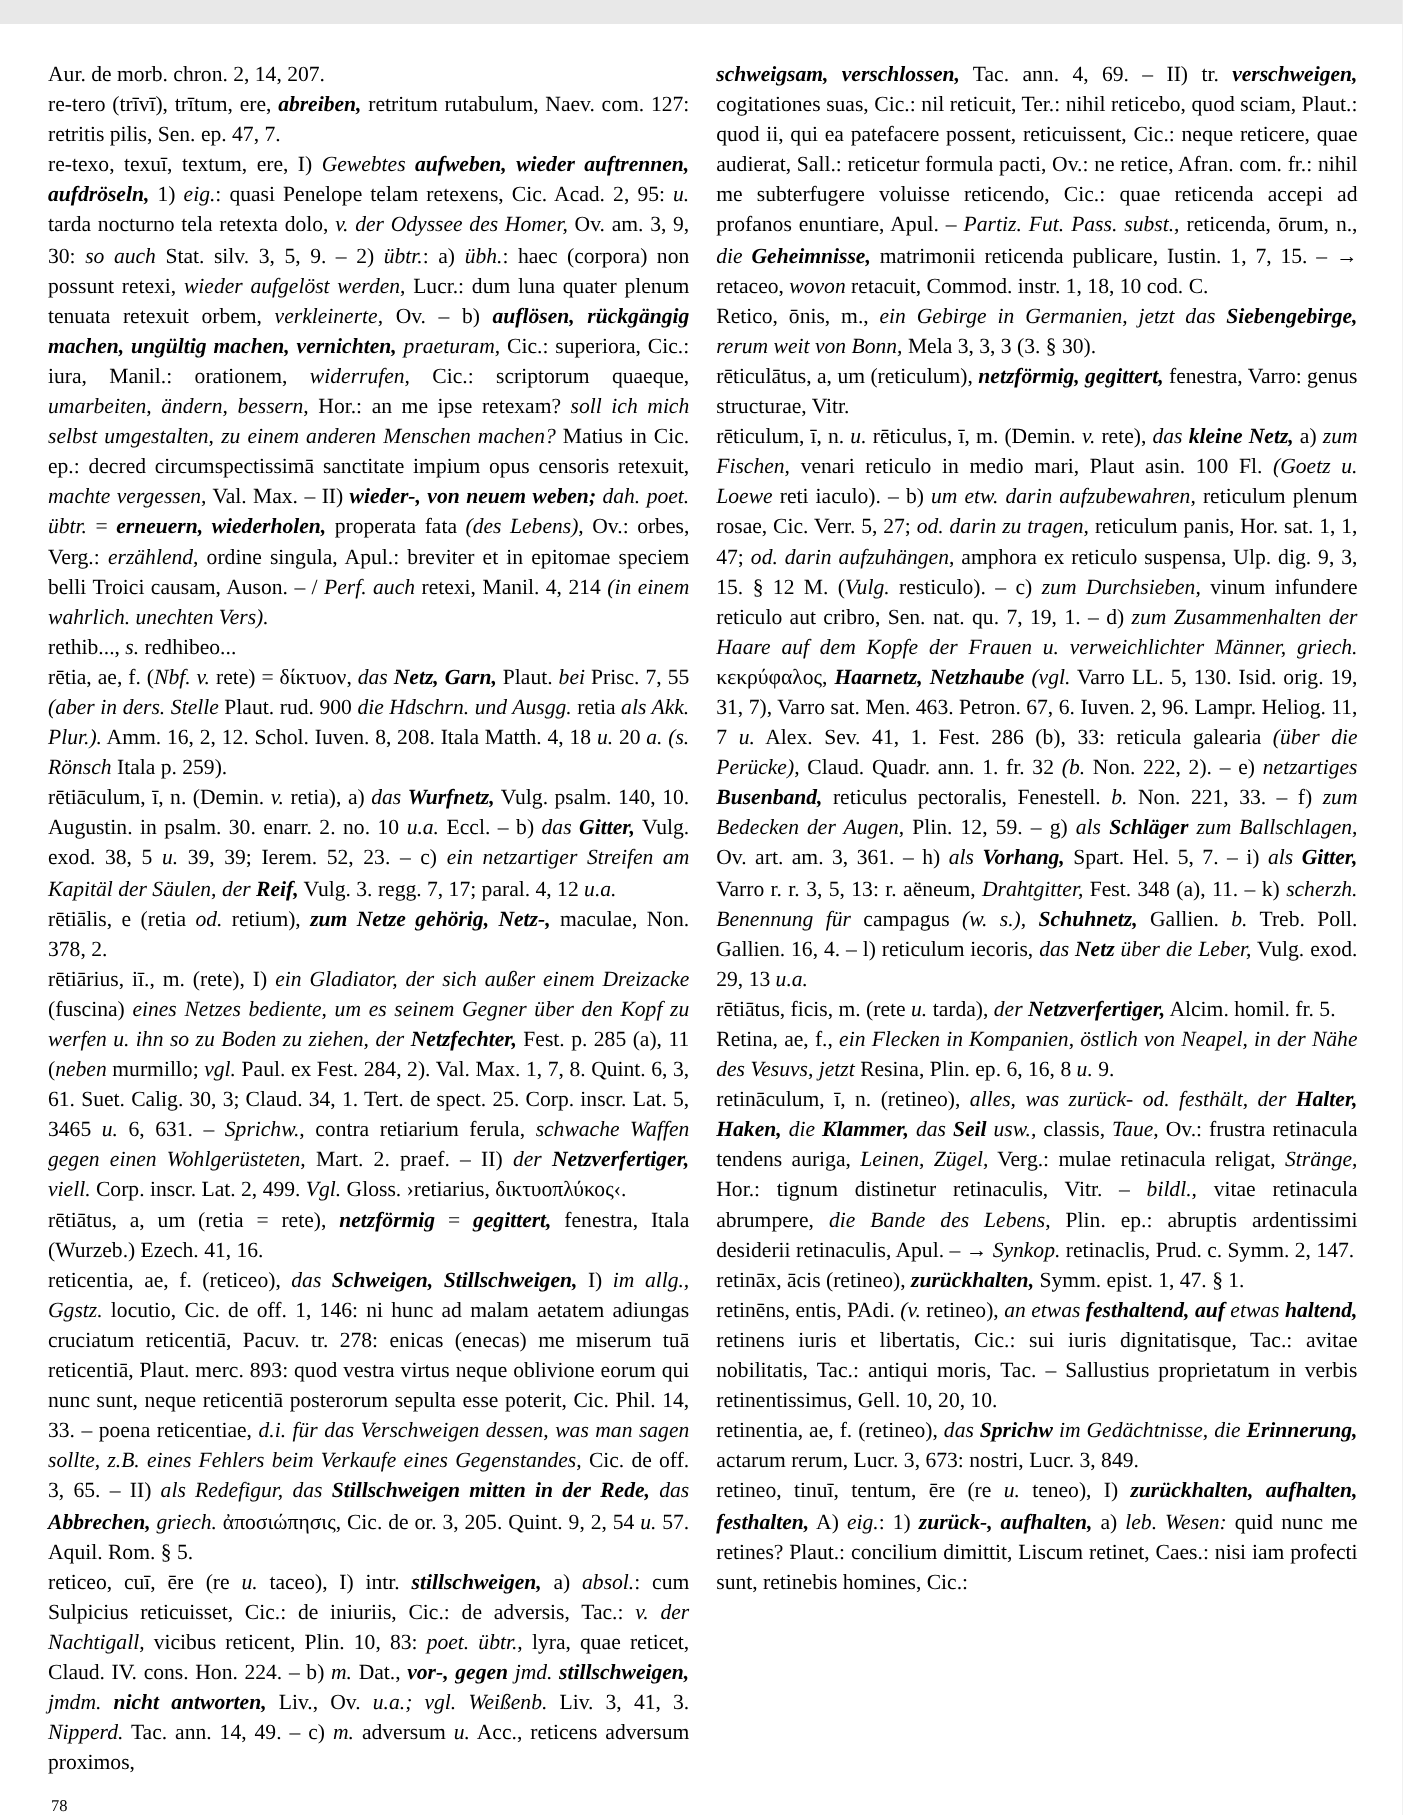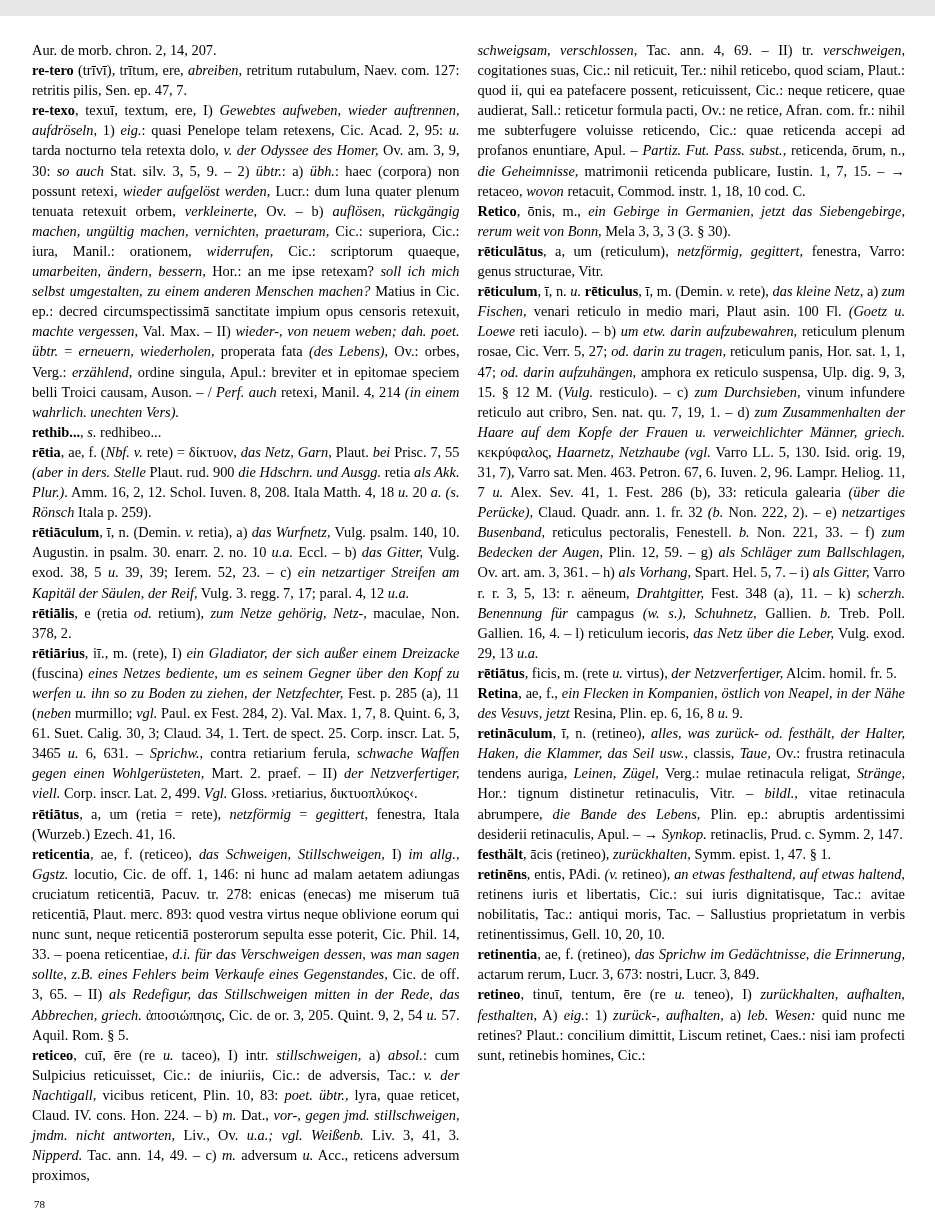--- a/index.html
+++ b/index.html
@@ -20,23 +20,23 @@
   }
   .column {
     flex: 1;
     width: 428px;
     font-size: 14.4px;
     line-height: 20.1px;
     text-align: justify;
   }
   .entry { margin: 0; }
   .seg-plain { font-weight: normal; font-style: normal; }
-  .seg-b  { font-weight: bold; font-style: normal; }
+  .seg-b  { font-weight: normal; font-style: normal; }
   .seg-i  { font-weight: normal; font-style: italic; }
-  .seg-bi { font-weight: normal; font-style: italic; }
+  .seg-bi { font-weight: bold; font-style: italic; }
   .page-number {
     position: absolute;
     left: 34px;
     bottom: 16px;
     font-size: 11px;
   }
 </style>
 </head>
 <body>
 
@@ -53,23 +53,23 @@
         <p class="entry"><span class="seg-b">rētiārius</span><span class="seg-plain">, iī., m. (rete), I) </span><span class="seg-i">ein Gladiator, der sich außer einem Dreizacke </span><span class="seg-plain">(fuscina) </span><span class="seg-i">eines Netzes bediente, um es seinem Gegner über den Kopf zu werfen u. ihn so zu Boden zu ziehen, der </span><span class="seg-bi">Netzfechter,</span><span class="seg-plain"> Fest. p. 285 (a), 11 (</span><span class="seg-i">neben</span><span class="seg-plain"> murmillo; </span><span class="seg-i">vgl.</span><span class="seg-plain"> Paul. ex Fest. 284, 2). Val. Max. 1, 7, 8. Quint. 6, 3, 61. Suet. Calig. 30, 3; Claud. 34, 1. Tert. de spect. 25. Corp. inscr. Lat. 5, 3465 </span><span class="seg-i">u.</span><span class="seg-plain"> 6, 631. – </span><span class="seg-i">Sprichw.,</span><span class="seg-plain"> contra retiarium ferula, </span><span class="seg-i">schwache Waffen gegen einen Wohlgerüsteten,</span><span class="seg-plain"> Mart. 2. praef. – II) </span><span class="seg-i">der </span><span class="seg-bi">Netzverfertiger,</span><span class="seg-i"> viell.</span><span class="seg-plain"> Corp. inscr. Lat. 2, 499. </span><span class="seg-i">Vgl.</span><span class="seg-plain"> Gloss. ›retiarius, δικτυοπλύκος‹.</span></p>
         <p class="entry"><span class="seg-b">rētiātus</span><span class="seg-plain">, a, um (retia = rete), </span><span class="seg-bi">netzförmig</span><span class="seg-plain"> = </span><span class="seg-bi">gegittert,</span><span class="seg-plain"> fenestra, Itala (Wurzeb.) Ezech. 41, 16.</span></p>
         <p class="entry"><span class="seg-b">reticentia</span><span class="seg-plain">, ae, f. (reticeo), </span><span class="seg-i">das </span><span class="seg-bi">Schweigen, Stillschweigen,</span><span class="seg-plain"> I) </span><span class="seg-i">im allg., Ggstz.</span><span class="seg-plain"> locutio, Cic. de off. 1, 146: ni hunc ad malam aetatem adiungas cruciatum reticentiā, Pacuv. tr. 278: enicas (enecas) me miserum tuā reticentiā, Plaut. merc. 893: quod vestra virtus neque oblivione eorum qui nunc sunt, neque reticentiā posterorum sepulta esse poterit, Cic. Phil. 14, 33. – poena reticentiae, </span><span class="seg-i">d.i. für das Verschweigen dessen, was man sagen sollte, z.B. eines Fehlers beim Verkaufe eines Gegenstandes,</span><span class="seg-plain"> Cic. de off. 3, 65. – II) </span><span class="seg-i">als Redefigur, das </span><span class="seg-bi">Stillschweigen mitten in der Rede, </span><span class="seg-i">das </span><span class="seg-bi">Abbrechen, </span><span class="seg-i">griech.</span><span class="seg-plain"> ἀποσιώπησις, Cic. de or. 3, 205. Quint. 9, 2, 54 </span><span class="seg-i">u.</span><span class="seg-plain"> 57. Aquil. Rom. § 5.</span></p>
         <p class="entry"><span class="seg-b">reticeo</span><span class="seg-plain">, cuī, ēre (re </span><span class="seg-i">u.</span><span class="seg-plain"> taceo), I) intr. </span><span class="seg-bi">stillschweigen,</span><span class="seg-plain"> a) </span><span class="seg-i">absol.</span><span class="seg-plain">: cum Sulpicius reticuisset, Cic.: de iniuriis, Cic.: de adversis, Tac.: </span><span class="seg-i">v. der Nachtigall,</span><span class="seg-plain"> vicibus reticent, Plin. 10, 83: </span><span class="seg-i">poet. übtr.,</span><span class="seg-plain"> lyra, quae reticet, Claud. IV. cons. Hon. 224. – b) </span><span class="seg-i">m.</span><span class="seg-plain"> Dat., </span><span class="seg-bi">vor-, gegen </span><span class="seg-i">jmd. </span><span class="seg-bi">stillschweigen, </span><span class="seg-i">jmdm. </span><span class="seg-bi">nicht antworten,</span><span class="seg-plain"> Liv., Ov. </span><span class="seg-i">u.a.; vgl. Weißenb.</span><span class="seg-plain"> Liv. 3, 41, 3. </span><span class="seg-i">Nipperd.</span><span class="seg-plain"> Tac. ann. 14, 49. – c) </span><span class="seg-i">m.</span><span class="seg-plain"> adversum </span><span class="seg-i">u.</span><span class="seg-plain"> Acc., reticens adversum proximos,</span></p>
       </div>
     <div class="column" id="col-right">
         <p class="entry"><span class="seg-bi">schweigsam, verschlossen,</span><span class="seg-plain"> Tac. ann. 4, 69. – II) tr. </span><span class="seg-bi">verschweigen,</span><span class="seg-plain"> cogitationes suas, Cic.: nil reticuit, Ter.: nihil reticebo, quod sciam, Plaut.: quod ii, qui ea patefacere possent, reticuissent, Cic.: neque reticere, quae audierat, Sall.: reticetur formula pacti, Ov.: ne retice, Afran. com. fr.: nihil me subterfugere voluisse reticendo, Cic.: quae reticenda accepi ad profanos enuntiare, Apul. – </span><span class="seg-i">Partiz. Fut. Pass. subst.,</span><span class="seg-plain"> reticenda, ōrum, n., </span><span class="seg-i">die </span><span class="seg-bi">Geheimnisse,</span><span class="seg-plain"> matrimonii reticenda publicare, Iustin. 1, 7, 15. – → retaceo, </span><span class="seg-i">wovon</span><span class="seg-plain"> retacuit, Commod. instr. 1, 18, 10 cod. C.</span></p>
         <p class="entry"><span class="seg-b">Retico</span><span class="seg-plain">, ōnis, m., </span><span class="seg-i">ein Gebirge in Germanien, jetzt das </span><span class="seg-bi">Siebengebirge, </span><span class="seg-i">rerum weit von Bonn,</span><span class="seg-plain"> Mela 3, 3, 3 (3. § 30).</span></p>
         <p class="entry"><span class="seg-b">rēticulātus</span><span class="seg-plain">, a, um (reticulum), </span><span class="seg-bi">netzförmig, gegittert,</span><span class="seg-plain"> fenestra, Varro: genus structurae, Vitr.</span></p>
         <p class="entry"><span class="seg-b">rēticulum</span><span class="seg-plain">, ī, n. </span><span class="seg-i">u.</span><span class="seg-plain"> </span><span class="seg-b">rēticulus</span><span class="seg-plain">, ī, m. (Demin. </span><span class="seg-i">v.</span><span class="seg-plain"> rete), </span><span class="seg-i">das </span><span class="seg-bi">kleine Netz,</span><span class="seg-plain"> a) </span><span class="seg-i">zum Fischen,</span><span class="seg-plain"> venari reticulo in medio mari, Plaut asin. 100 Fl. </span><span class="seg-i">(Goetz u. Loewe</span><span class="seg-plain"> reti iaculo). – b) </span><span class="seg-i">um etw. darin aufzubewahren,</span><span class="seg-plain"> reticulum plenum rosae, Cic. Verr. 5, 27; </span><span class="seg-i">od. darin zu tragen,</span><span class="seg-plain"> reticulum panis, Hor. sat. 1, 1, 47; </span><span class="seg-i">od. darin aufzuhängen,</span><span class="seg-plain"> amphora ex reticulo suspensa, Ulp. dig. 9, 3, 15. § 12 M. (</span><span class="seg-i">Vulg.</span><span class="seg-plain"> resticulo). – c) </span><span class="seg-i">zum Durchsieben,</span><span class="seg-plain"> vinum infundere reticulo aut cribro, Sen. nat. qu. 7, 19, 1. – d) </span><span class="seg-i">zum Zusammenhalten der Haare auf dem Kopfe der Frauen u. verweichlichter Männer, griech.</span><span class="seg-plain"> κεκρύφαλος, </span><span class="seg-bi">Haarnetz, Netzhaube </span><span class="seg-i">(vgl.</span><span class="seg-plain"> Varro LL. 5, 130. Isid. orig. 19, 31, 7), Varro sat. Men. 463. Petron. 67, 6. Iuven. 2, 96. Lampr. Heliog. 11, 7 </span><span class="seg-i">u.</span><span class="seg-plain"> Alex. Sev. 41, 1. Fest. 286 (b), 33: reticula galearia </span><span class="seg-i">(über die Perücke),</span><span class="seg-plain"> Claud. Quadr. ann. 1. fr. 32 </span><span class="seg-i">(b.</span><span class="seg-plain"> Non. 222, 2). – e) </span><span class="seg-i">netzartiges </span><span class="seg-bi">Busenband,</span><span class="seg-plain"> reticulus pectoralis, Fenestell. </span><span class="seg-i">b.</span><span class="seg-plain"> Non. 221, 33. – f) </span><span class="seg-i">zum Bedecken der Augen,</span><span class="seg-plain"> Plin. 12, 59. – g) </span><span class="seg-i">als </span><span class="seg-bi">Schläger </span><span class="seg-i">zum Ballschlagen,</span><span class="seg-plain"> Ov. art. am. 3, 361. – h) </span><span class="seg-i">als </span><span class="seg-bi">Vorhang,</span><span class="seg-plain"> Spart. Hel. 5, 7. – i) </span><span class="seg-i">als </span><span class="seg-bi">Gitter,</span><span class="seg-plain"> Varro r. r. 3, 5, 13: r. aëneum, </span><span class="seg-i">Drahtgitter,</span><span class="seg-plain"> Fest. 348 (a), 11. – k) </span><span class="seg-i">scherzh. Benennung für</span><span class="seg-plain"> campagus </span><span class="seg-i">(w. s.), </span><span class="seg-bi">Schuhnetz,</span><span class="seg-plain"> Gallien. </span><span class="seg-i">b.</span><span class="seg-plain"> Treb. Poll. Gallien. 16, 4. – l) reticulum iecoris, </span><span class="seg-i">das </span><span class="seg-bi">Netz </span><span class="seg-i">über die Leber,</span><span class="seg-plain"> Vulg. exod. 29, 13 </span><span class="seg-i">u.a.</span></p>
-        <p class="entry"><span class="seg-b">rētiātus</span><span class="seg-plain">, ficis, m. (rete </span><span class="seg-i">u.</span><span class="seg-plain"> virtus), </span><span class="seg-i">der </span><span class="seg-bi">Netzverfertiger,</span><span class="seg-plain"> Alcim. homil. fr. 5.</span></p>
+        <p class="entry"><span class="seg-b">rētiātus</span><span class="seg-plain">, ficis, m. (rete </span><span class="seg-i">u.</span><span class="seg-plain"> tarda), </span><span class="seg-i">der </span><span class="seg-bi">Netzverfertiger,</span><span class="seg-plain"> Alcim. homil. fr. 5.</span></p>
         <p class="entry"><span class="seg-b">Retina</span><span class="seg-plain">, ae, f., </span><span class="seg-i">ein Flecken in Kompanien, östlich von Neapel, in der Nähe des Vesuvs, jetzt</span><span class="seg-plain"> Resina, Plin. ep. 6, 16, 8 </span><span class="seg-i">u.</span><span class="seg-plain"> 9.</span></p>
         <p class="entry"><span class="seg-b">retināculum</span><span class="seg-plain">, ī, n. (retineo), </span><span class="seg-i">alles, was zurück- od. festhält, der </span><span class="seg-bi">Halter, Haken, </span><span class="seg-i">die </span><span class="seg-bi">Klammer, </span><span class="seg-i">das </span><span class="seg-bi">Seil </span><span class="seg-i">usw.,</span><span class="seg-plain"> classis, </span><span class="seg-i">Taue,</span><span class="seg-plain"> Ov.: frustra retinacula tendens auriga, </span><span class="seg-i">Leinen, Zügel,</span><span class="seg-plain"> Verg.: mulae retinacula religat, </span><span class="seg-i">Stränge,</span><span class="seg-plain"> Hor.: tignum distinetur retinaculis, Vitr. – </span><span class="seg-i">bildl.,</span><span class="seg-plain"> vitae retinacula abrumpere, </span><span class="seg-i">die Bande des Lebens,</span><span class="seg-plain"> Plin. ep.: abruptis ardentissimi desiderii retinaculis, Apul. – → </span><span class="seg-i">Synkop.</span><span class="seg-plain"> retinaclis, Prud. c. Symm. 2, 147.</span></p>
-        <p class="entry"><span class="seg-b">festhält</span><span class="seg-plain">, ācis (retineo), </span><span class="seg-bi">zurückhalten,</span><span class="seg-plain"> Symm. epist. 1, 47. § 1.</span></p>
+        <p class="entry"><span class="seg-b">retināx</span><span class="seg-plain">, ācis (retineo), </span><span class="seg-bi">zurückhalten,</span><span class="seg-plain"> Symm. epist. 1, 47. § 1.</span></p>
         <p class="entry"><span class="seg-b">retinēns</span><span class="seg-plain">, entis, PAdi. </span><span class="seg-i">(v.</span><span class="seg-plain"> retineo), </span><span class="seg-i">an etwas </span><span class="seg-bi">festhaltend, auf </span><span class="seg-i">etwas </span><span class="seg-bi">haltend,</span><span class="seg-plain"> retinens iuris et libertatis, Cic.: sui iuris dignitatisque, Tac.: avitae nobilitatis, Tac.: antiqui moris, Tac. – Sallustius proprietatum in verbis retinentissimus, Gell. 10, 20, 10.</span></p>
         <p class="entry"><span class="seg-b">retinentia</span><span class="seg-plain">, ae, f. (retineo), </span><span class="seg-i">das </span><span class="seg-bi">Sprichw </span><span class="seg-i">im Gedächtnisse, die </span><span class="seg-bi">Erinnerung,</span><span class="seg-plain"> actarum rerum, Lucr. 3, 673: nostri, Lucr. 3, 849.</span></p>
         <p class="entry"><span class="seg-b">retineo</span><span class="seg-plain">, tinuī, tentum, ēre (re </span><span class="seg-i">u.</span><span class="seg-plain"> teneo), I) </span><span class="seg-bi">zurückhalten, aufhalten, festhalten,</span><span class="seg-plain"> A) </span><span class="seg-i">eig.</span><span class="seg-plain">: 1) </span><span class="seg-bi">zurück-, aufhalten,</span><span class="seg-plain"> a) </span><span class="seg-i">leb. Wesen:</span><span class="seg-plain"> quid nunc me retines? Plaut.: concilium dimittit, Liscum retinet, Caes.: nisi iam profecti sunt, retinebis homines, Cic.:</span></p>
       </div>
   </div>
   <div class="page-number">78</div>
 </div>
 
 </body></html>

